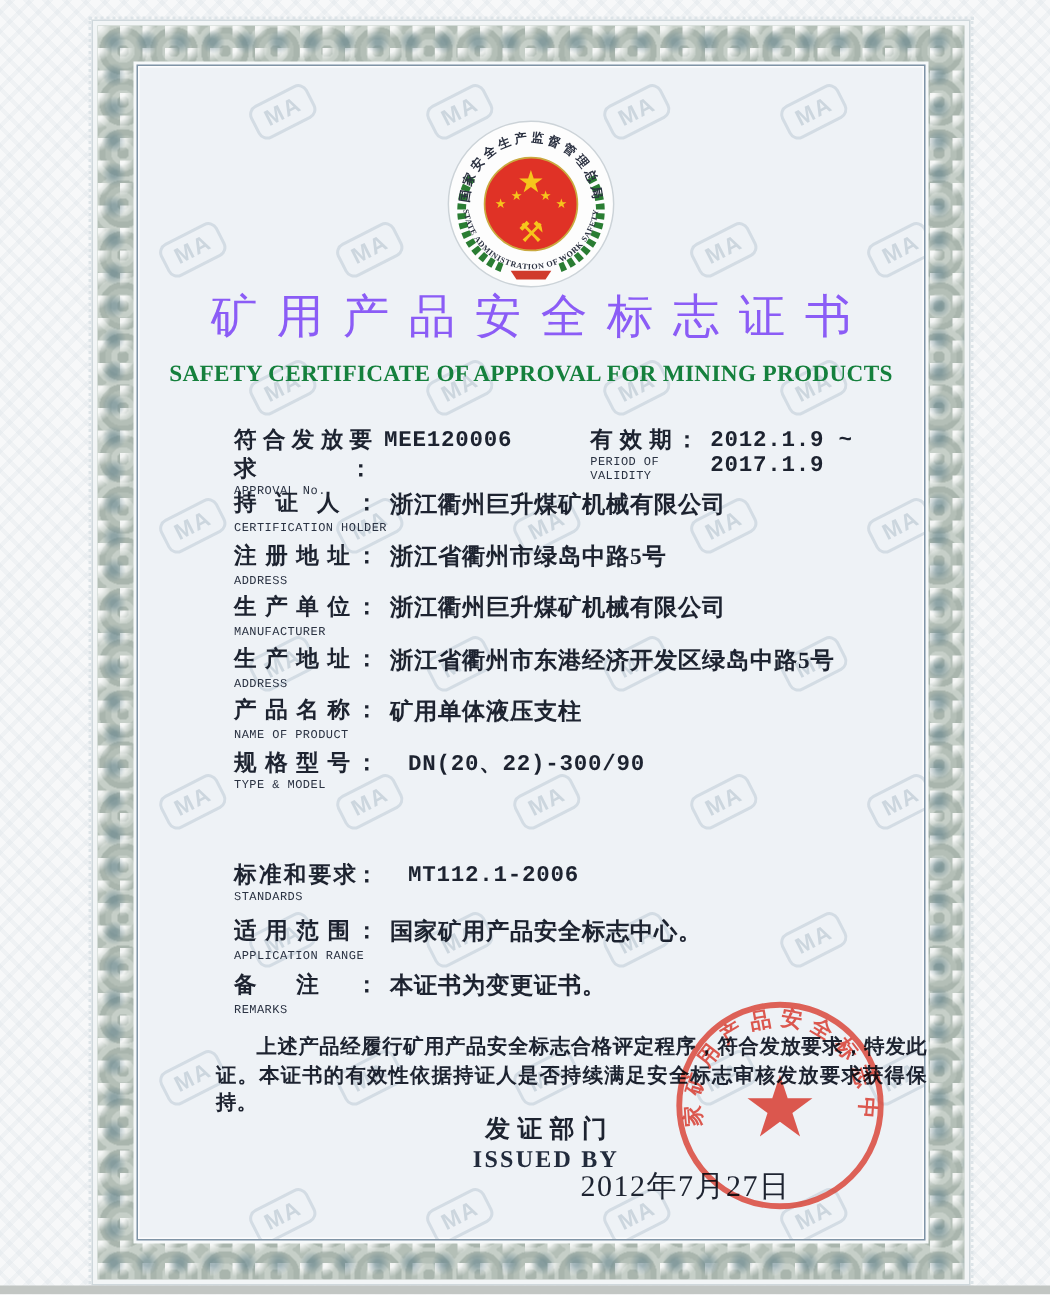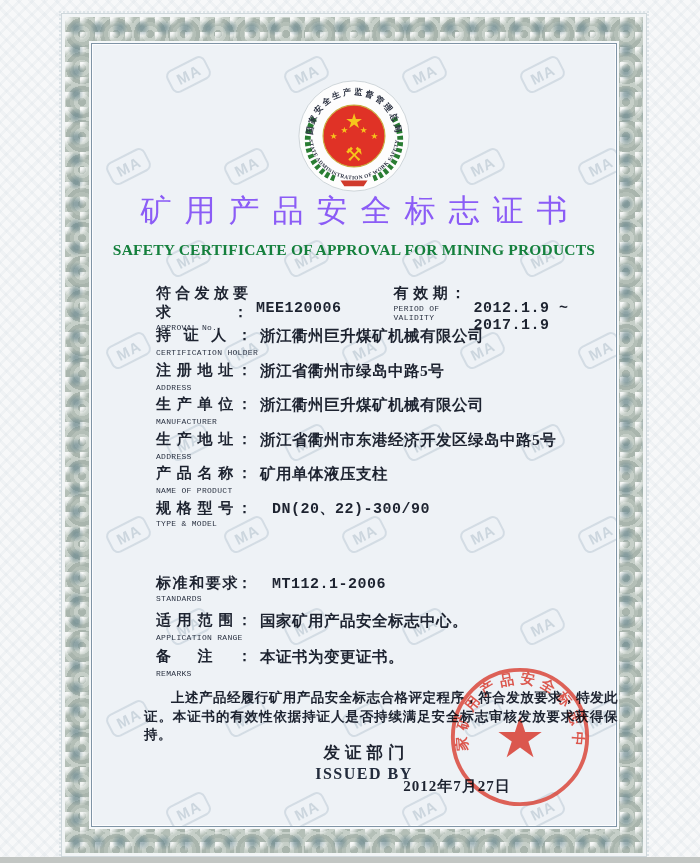--- a/index.html
+++ b/index.html
@@ -40,40 +40,40 @@
       letter-spacing:.3px;color:#2a3242;margin-top:1px;}
   .val{font-weight:bold;font-size:15.5px;letter-spacing:.5px;}
   .val-mono{font-family:"Liberation Mono","DejaVu Sans Mono",monospace;font-weight:bold;
       font-size:15px;letter-spacing:.5px;}
 
   .approval-row{position:absolute;top:240px;left:64px;right:12px;display:flex;}
   .approval-row .grp{display:flex;align-items:flex-start;}
   .lblwrap{display:inline-block;}
   .ap-label .zh{width:92px;}
   .vd-label .zh{width:72px;}
-  .approval-row .val-mono{margin-left:8px;margin-top:16px;}
+  .approval-row .val-mono{margin-left:8px;margin-top:1px;}
   .grp-validity{margin-left:52px;}
 
   .fields{position:absolute;top:282px;left:64px;right:16px;}
   .row{margin-bottom:5px;}
   .row .zh{width:96px;}
   .row .val{margin-left:8px;}
   .row .val-mono{margin-left:20px;}
   .fields .row{height:29.5px;}
   .lower{position:absolute;top:530px;left:64px;right:16px;}
   .lower .row{height:31.5px;margin-bottom:5px;}
 
   .statement{position:absolute;top:645px;left:52px;width:474px;
     font-size:13.5px;font-weight:bold;line-height:18.5px;text-indent:2em;
     letter-spacing:.4px;text-align:justify;color:#1d2330;}
   .issued{position:absolute;top:698px;left:182px;width:180px;text-align:center;}
   .issued-zh{font-size:16.5px;font-weight:bold;letter-spacing:5px;text-indent:5px;}
   .issued-en{font-size:16px;font-weight:bold;letter-spacing:1.5px;margin-top:1px;color:#222b3c;}
   .issue-date{position:absolute;top:733px;left:250px;width:230px;text-align:center;
-    font-size:15px;font-weight:bold;letter-spacing:1px;}
+    font-size:20px;font-weight:normal;letter-spacing:1px;}
 
   .stamp{position:absolute;left:355px;top:620px;width:146px;height:146px;z-index:2;
     mix-blend-mode:multiply;opacity:.92;}
   .scan-strip{position:absolute;left:0;right:0;bottom:0;height:6px;background:#c2c6c3;z-index:3;}
 </style>
 </head>
 <body>
 
 <div class="page">
   <div class="frame">

